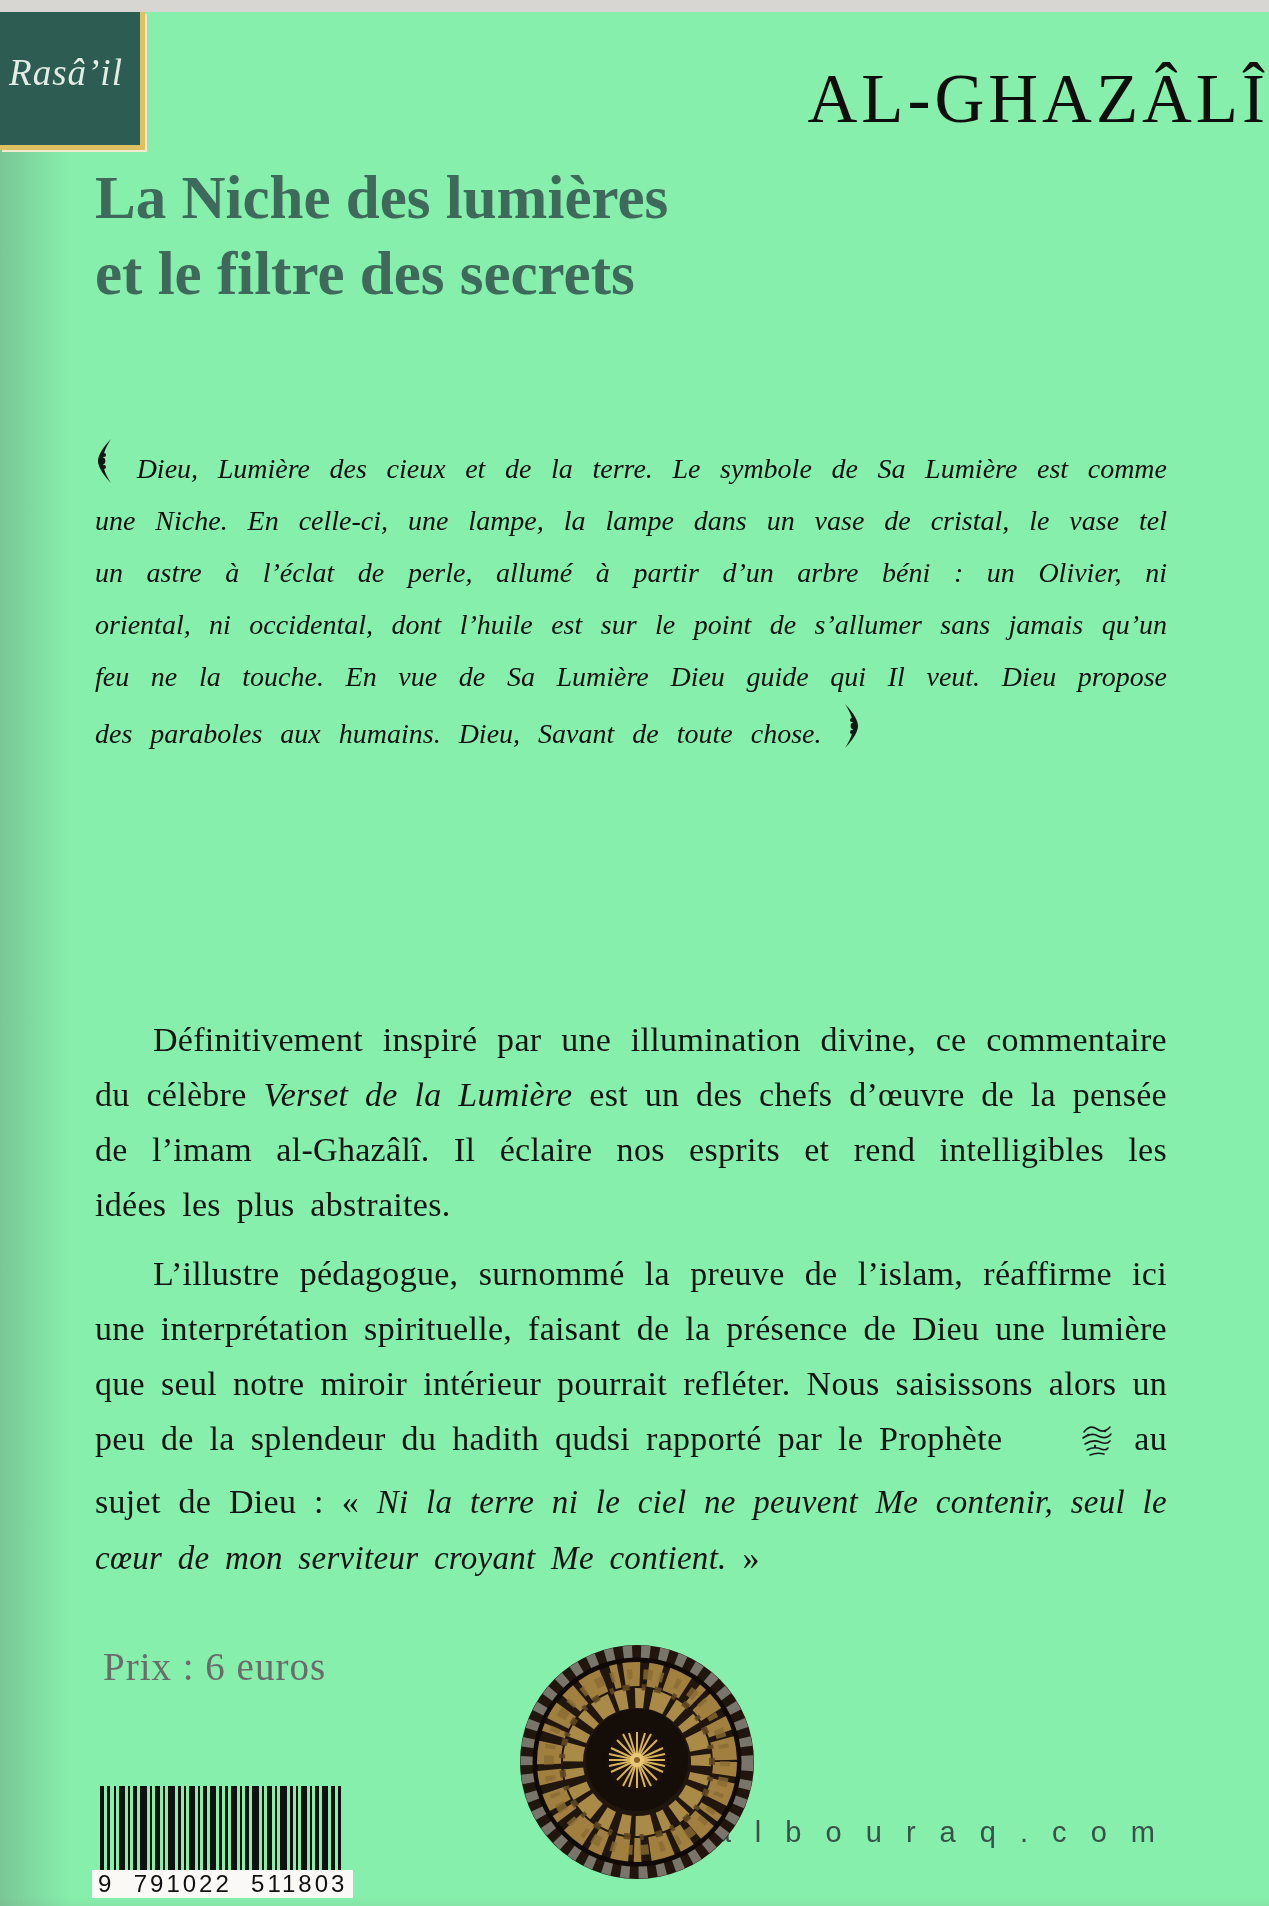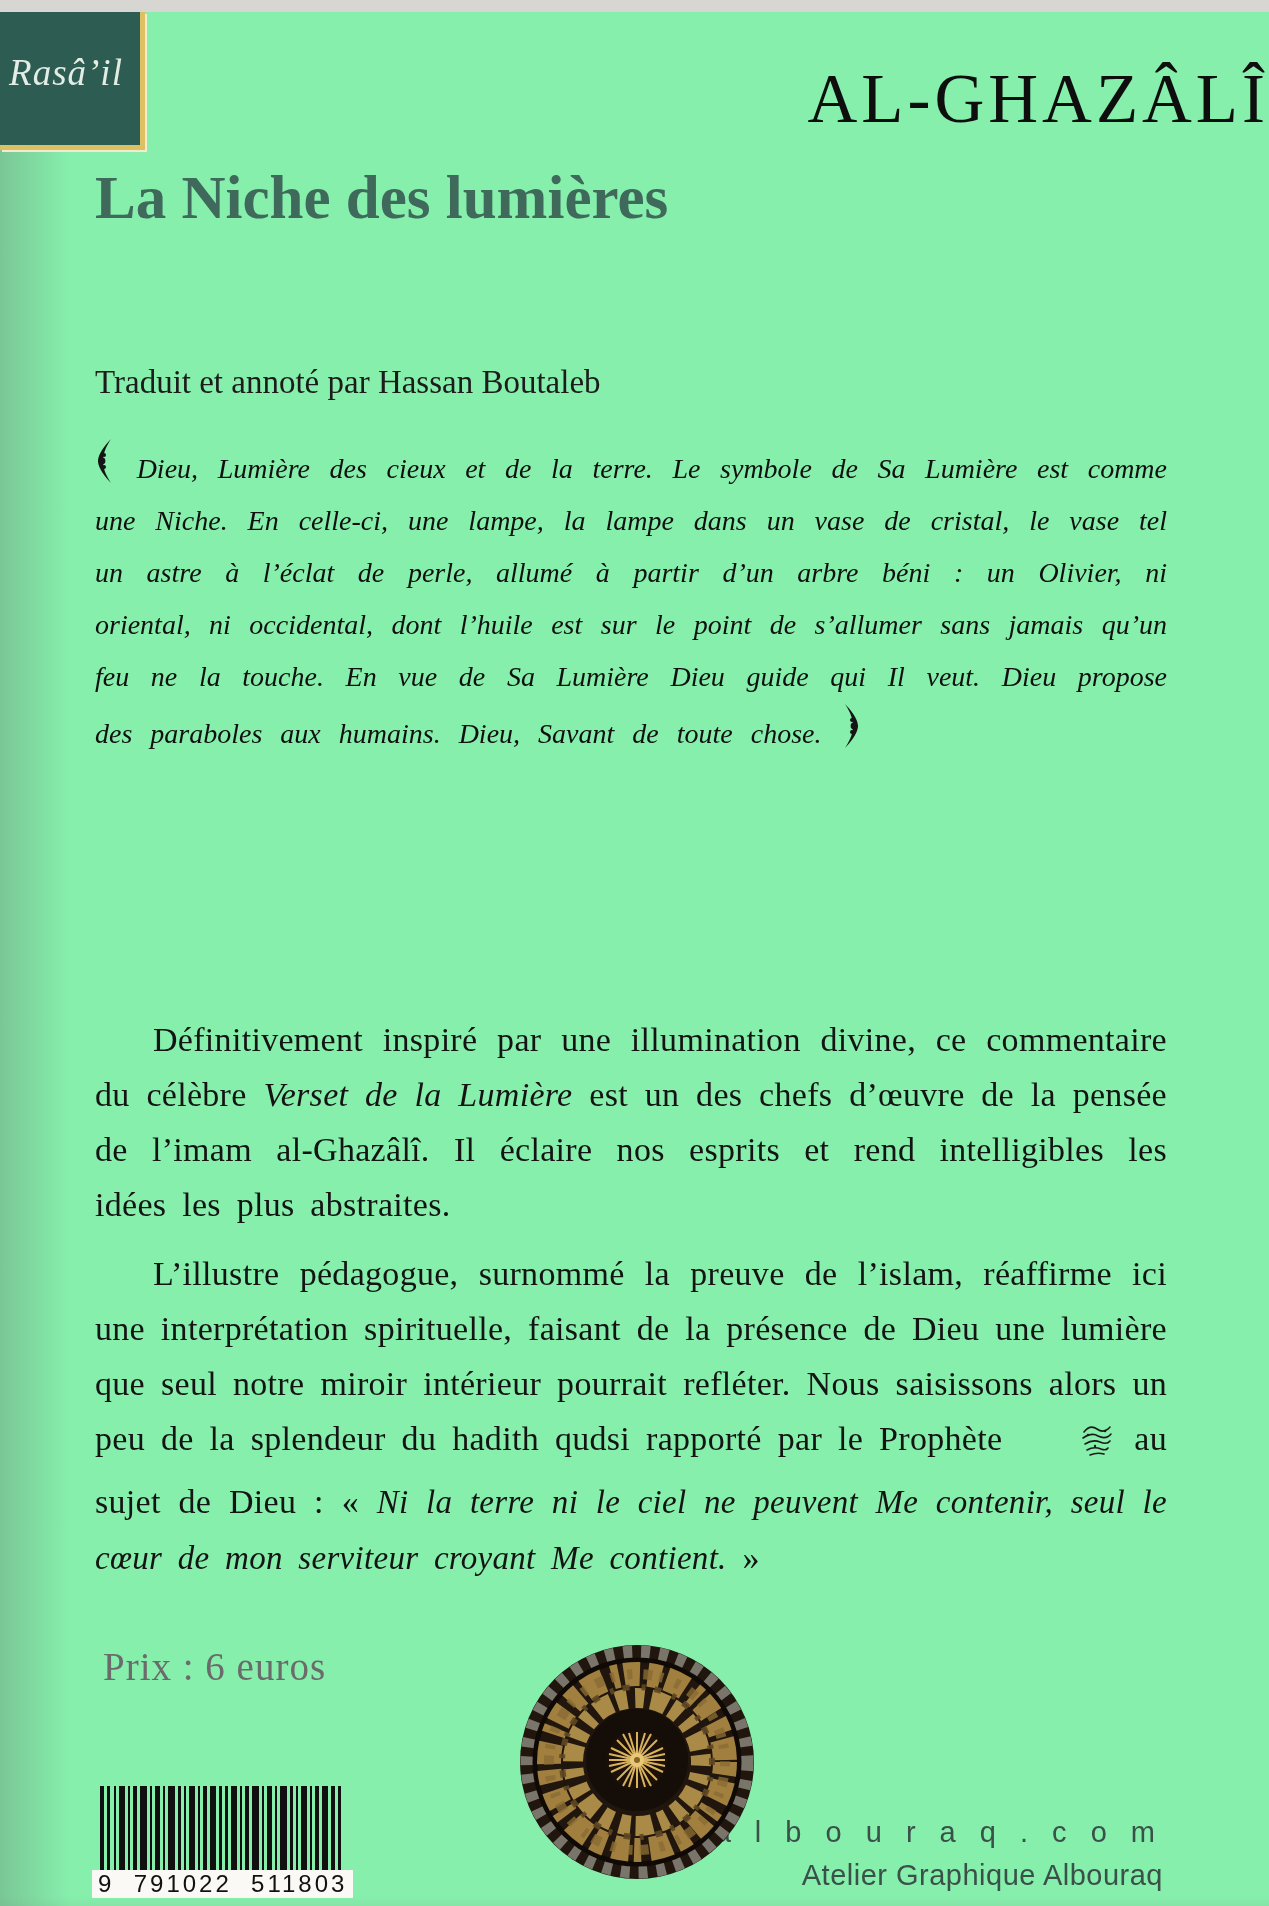--- a/index.html
+++ b/index.html
@@ -114,22 +114,22 @@
 
 <div class="page">
 
   <div class="badge">
     <span>Rasâ’il</span>
   </div>
 
   <div class="author">AL-GHAZÂLÎ</div>
   <div class="book-title">
     <div>La Niche des lumières</div>
-  </div>
-  <div class="translator">Traduit et annoté par Hassan Boutaleb</div>
+    <div>et le filtre des secrets</div>
+  </div>
 
   <div class="quote">
     <span class="ornament"><svg width="22" height="46" viewBox="0 0 22 46">
           <path d="M16,1 C5,12 3,20 3,23 C3,26 5,34 16,45 C10,36 8,29 8,23 C8,17 10,10 16,1 Z" fill="#151515"></path>
           <circle cx="7" cy="23" r="3.4" fill="#151515"></circle>
           <circle cx="9" c="" cy="17" r="2" fill="#151515"></circle>
           <circle cx="9" cy="29" r="2" fill="#151515"></circle>
         </svg></span>
     <span>Dieu, Lumière des cieux et de la terre. Le symbole de Sa Lumière est comme une Niche. En celle-ci, une lampe, la lampe dans un vase de cristal, le vase tel un astre à l’éclat de perle, allumé à partir d’un arbre béni : un Olivier, ni oriental, ni occidental, dont l’huile est sur le point de s’allumer sans jamais qu’un feu ne la touche. En vue de Sa Lumière Dieu guide qui Il veut. Dieu propose des paraboles aux humains. Dieu, Savant de toute chose.</span>
     <span class="ornament"><svg width="22" height="46" viewBox="0 0 22 46">
@@ -232,16 +232,15 @@
         <line x1="110" y1="89" x2="126" y2="143"></line>
           <line x1="126" y1="89" x2="110" y2="143"></line>
       </g>
       <circle cx="118" cy="116" r="7" fill="#e8c877"></circle>
       <circle cx="118" cy="116" r="3" fill="#8a6424"></circle>
     </svg>
   </div>
 
   <div class="footer-right">
     <div class="website">w w w . a l b o u r a q . c o m</div>
-    <div class="studio">Atelier Graphique Albouraq</div>
   </div>
 
 </div>
 
 </body></html>

